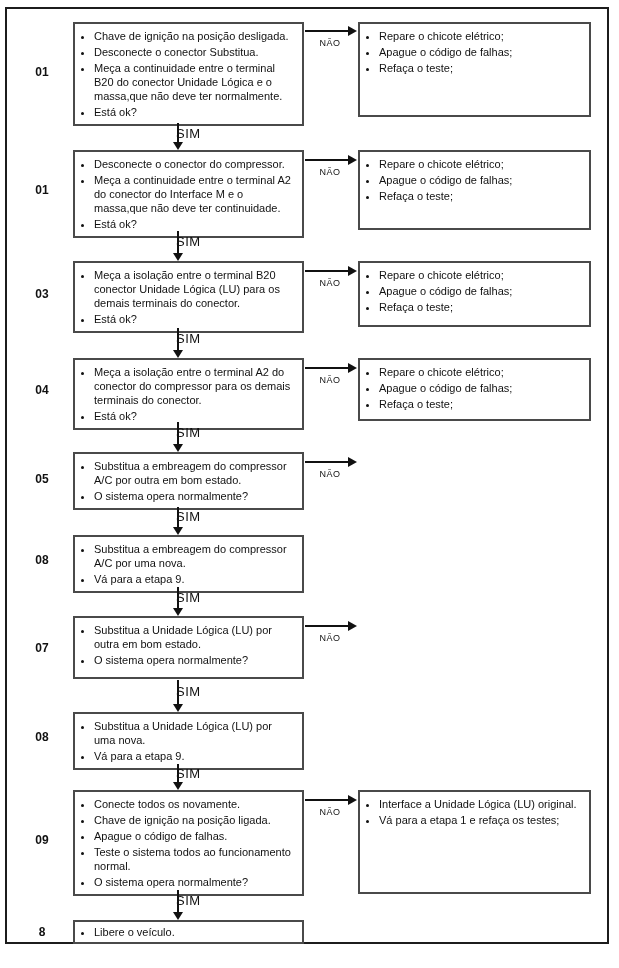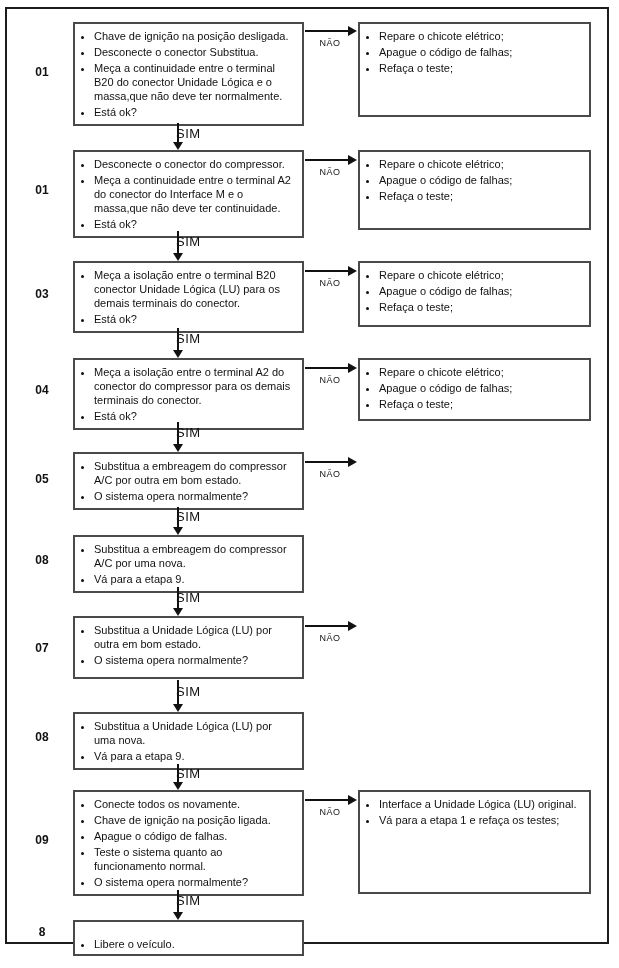--- a/index.html
+++ b/index.html
@@ -155,34 +155,34 @@
   </div>
   <div class="av" style="top:764px;height:18px"></div>
   <div class="sim" style="top:766px">SIM</div>
 
   <div class="num" style="top:790px;height:99px">09</div>
   <div class="box main" style="top:790px;min-height:99px">
     <ul>
       <li>Conecte todos os novamente.</li>
       <li>Chave de ignição na posição ligada.</li>
       <li>Apague o código de falhas.</li>
-      <li>Teste o sistema quanto ao funcionamento normal.</li>
+      <li>Teste o sistema todos ao funcionamento normal.</li>
       <li>O sistema opera normalmente?</li>
     </ul>
   </div>
   <div class="ah" style="top:799px"></div>
   <div class="nao" style="top:807px">NÃO</div>
   <div class="box nob" style="top:790px;min-height:104px">
     <ul>
       <li>Interface a Unidade Lógica (LU) original.</li>
       <li>Vá para a etapa 1 e refaça os testes;</li>
     </ul>
   </div>
   <div class="av" style="top:890px;height:22px"></div>
   <div class="sim" style="top:893px">SIM</div>
 
   <div class="num" style="top:920px;height:23px">8</div>
-  <div class="box main" style="top:920px;min-height:23px;padding-top:13px;padding-bottom:1px">
+  <div class="box main" style="top:920px;min-height:23px;padding-top:1px;padding-bottom:1px">
     <ul>
       <li>Libere o veículo.</li>
     </ul>
   </div>
 </div>
 
 </body></html>

